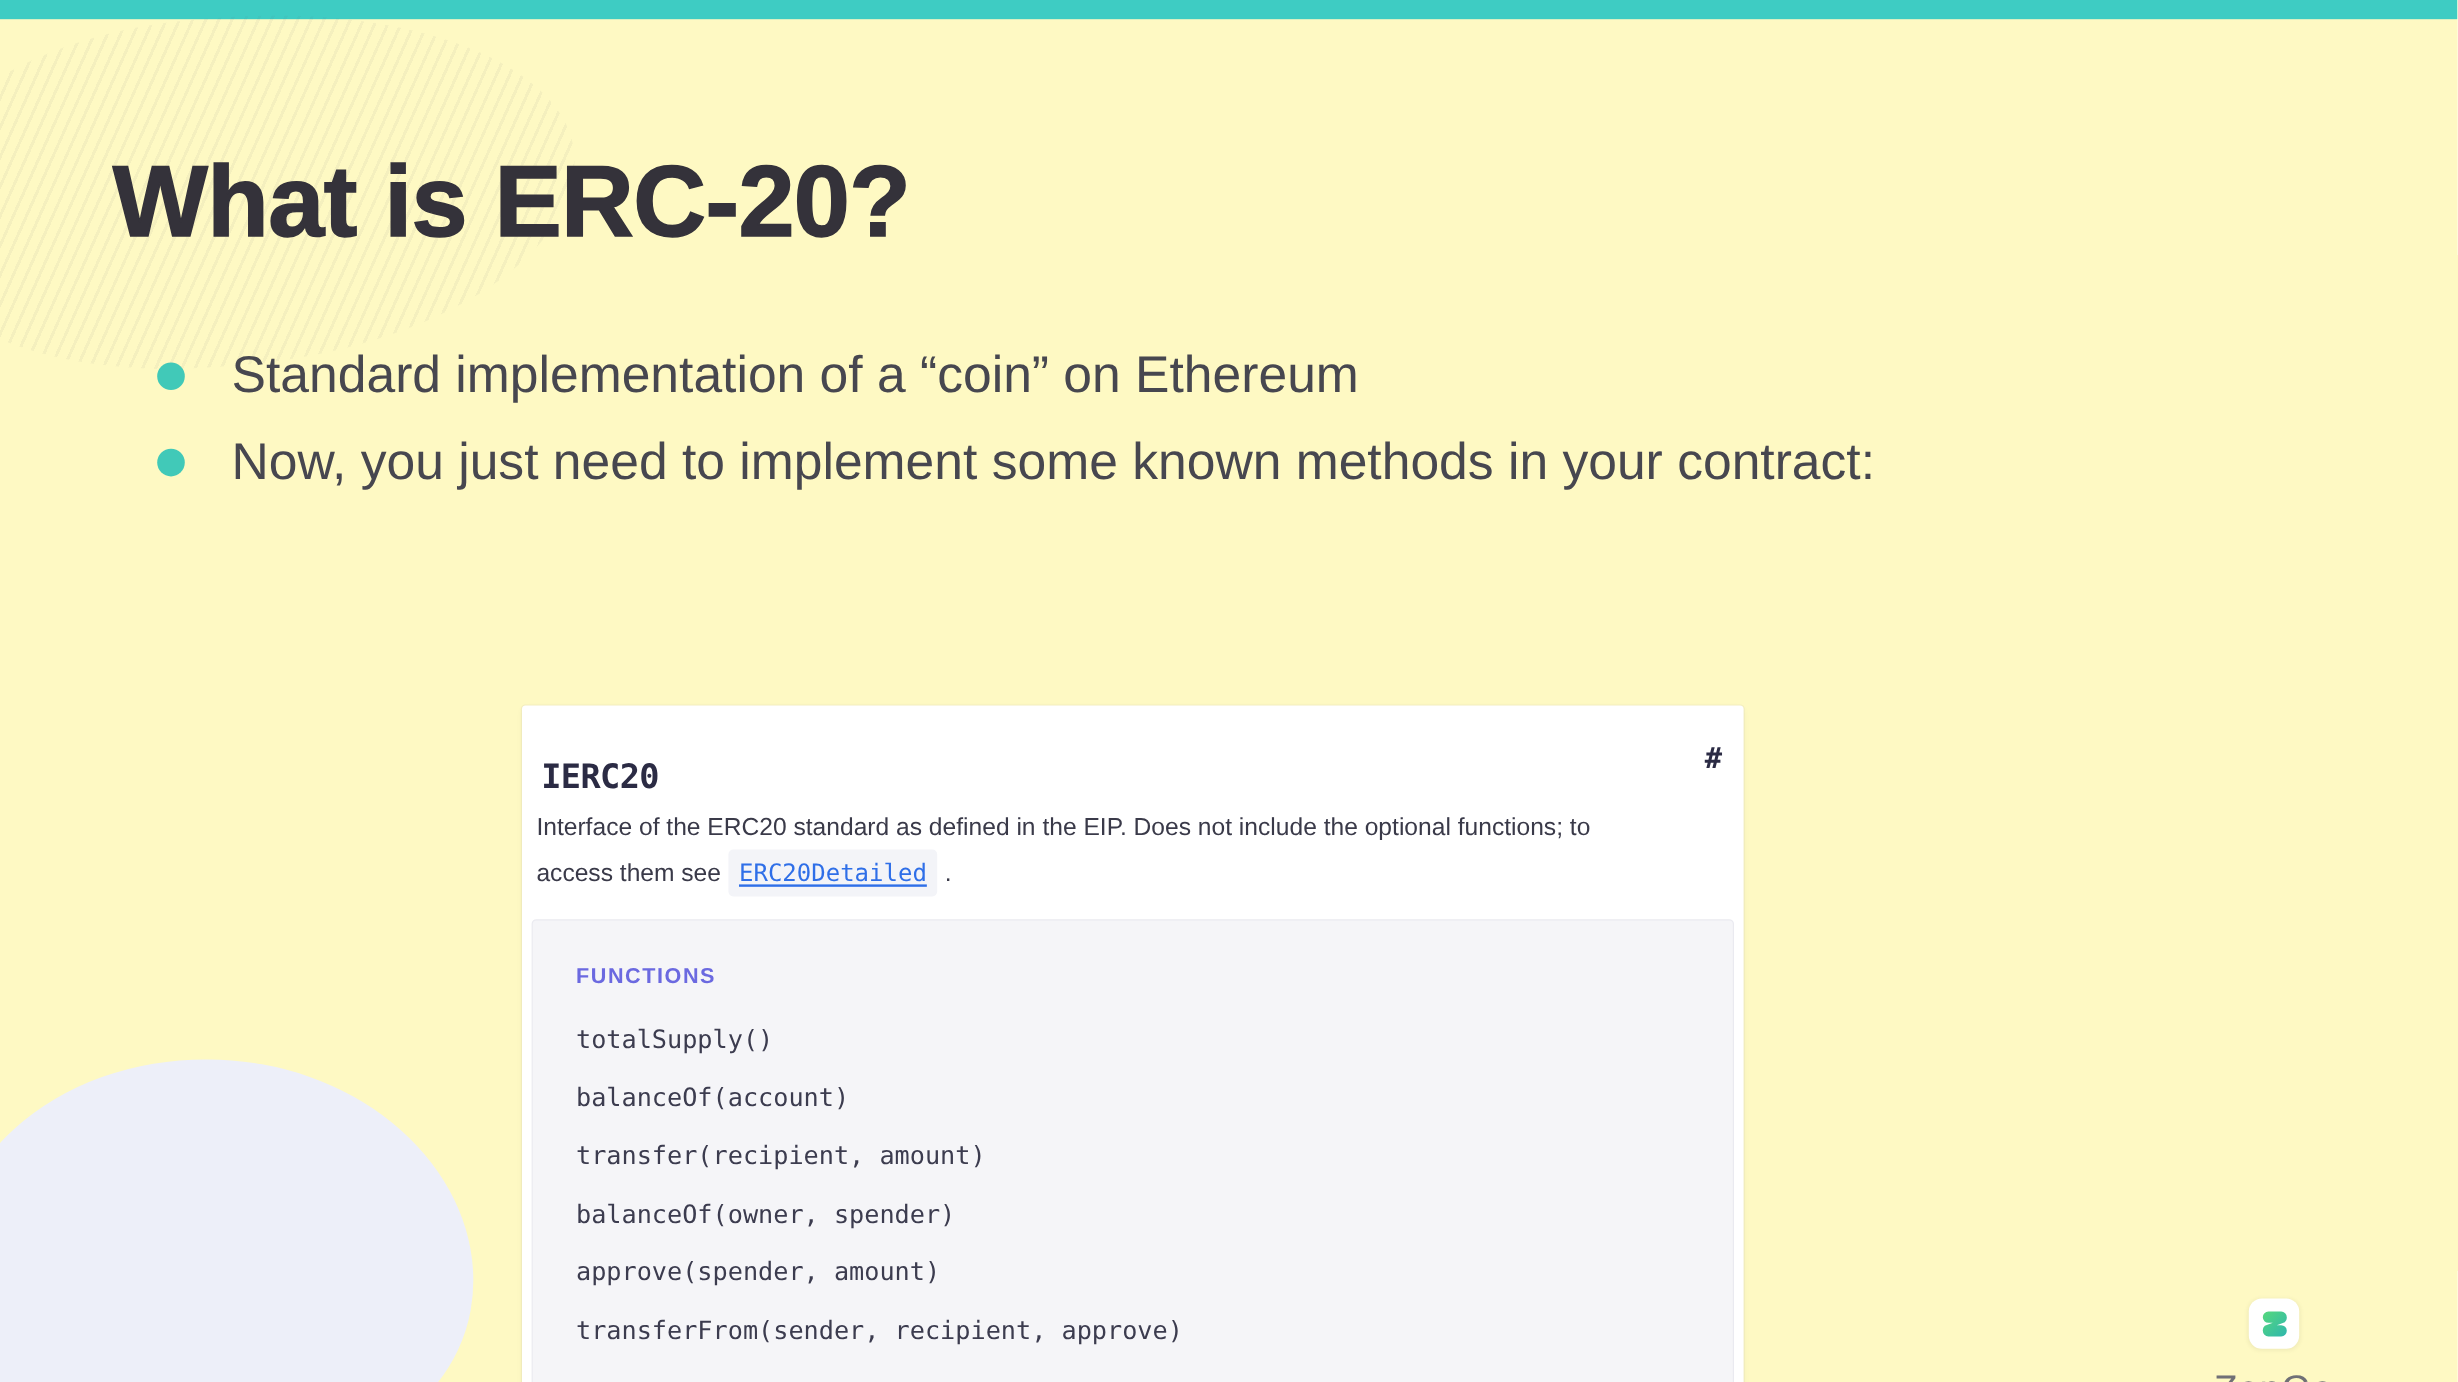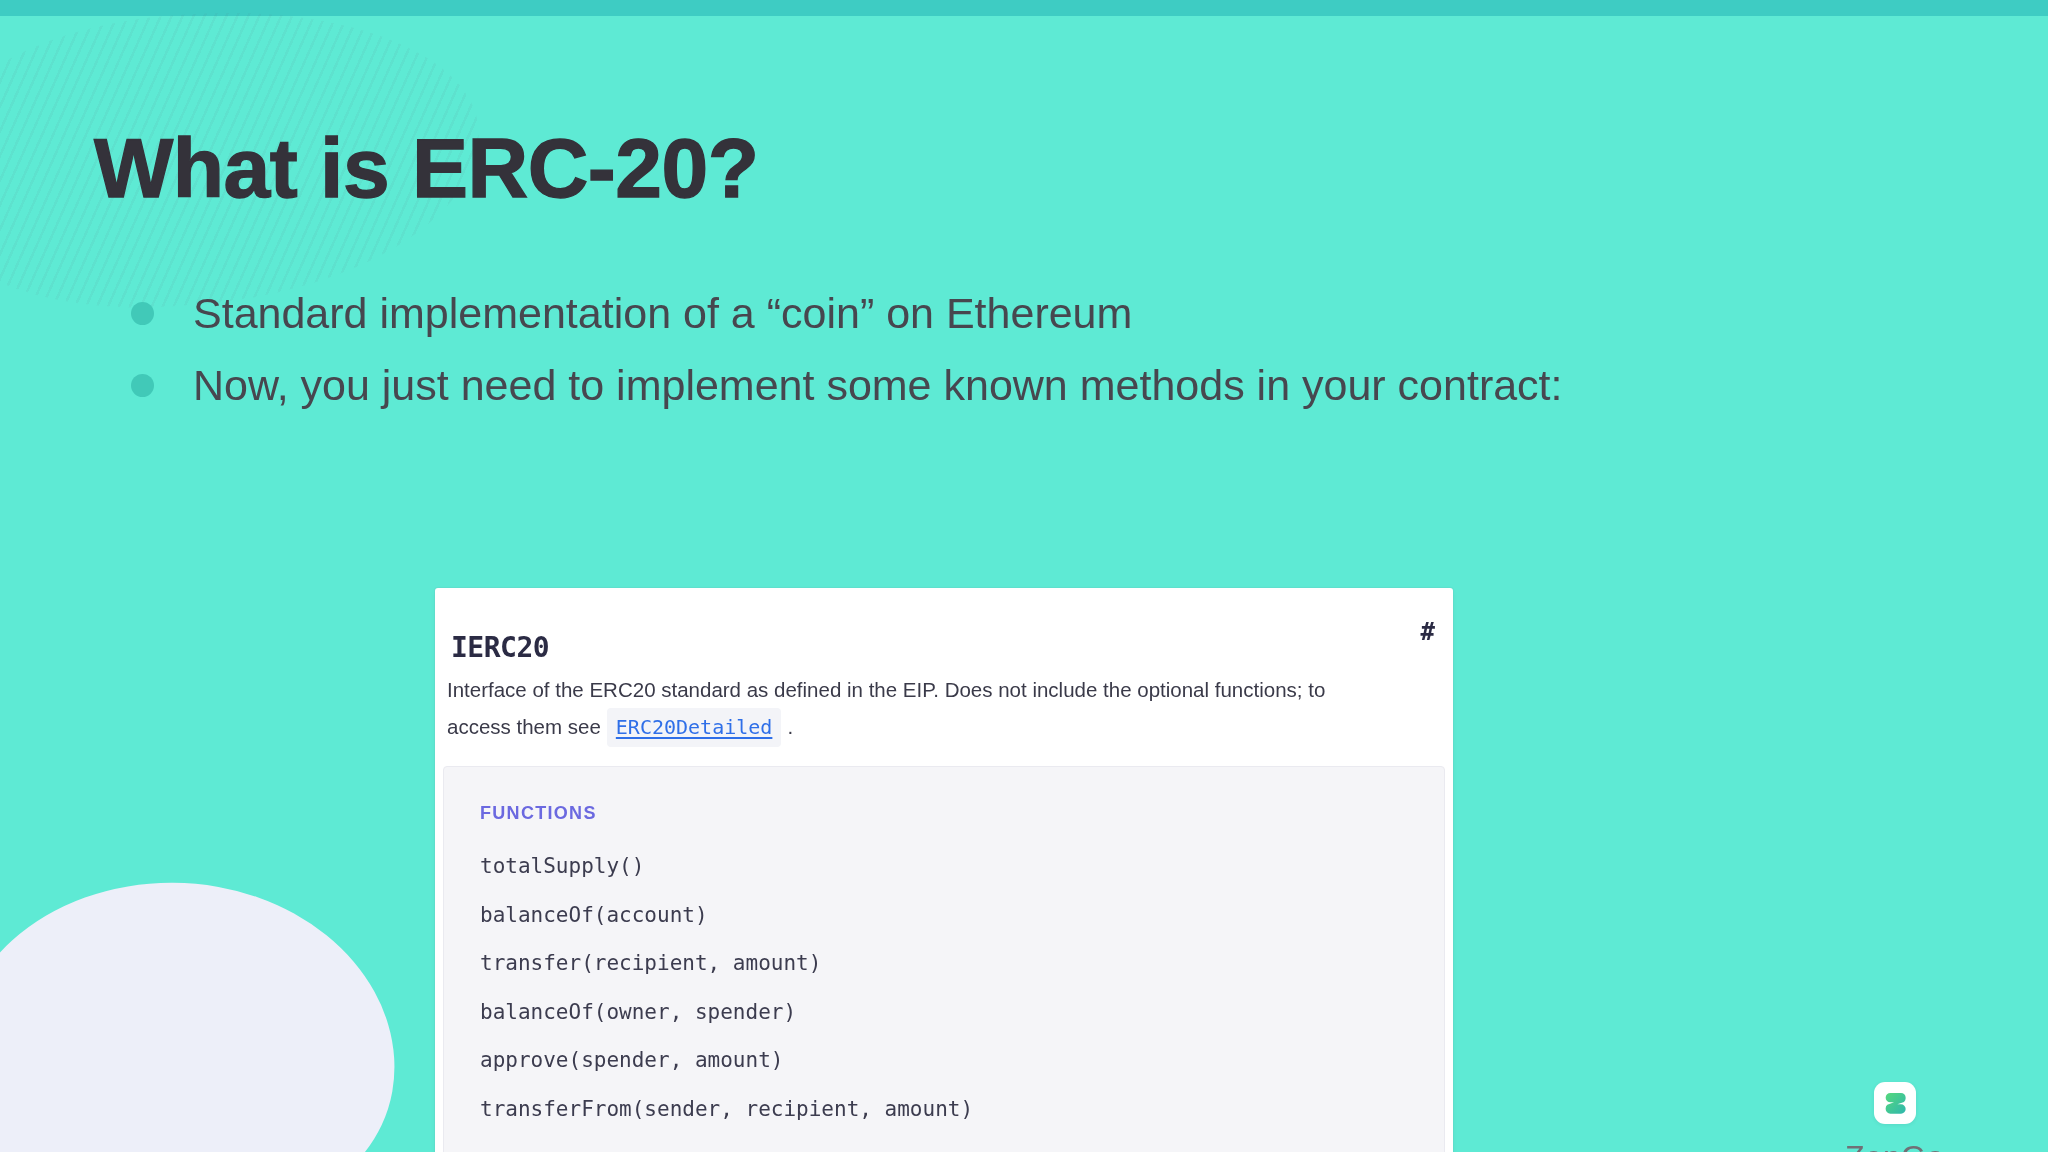--- a/index.html
+++ b/index.html
@@ -1,20 +1,20 @@
 <!DOCTYPE html>
 <html><head>
 <meta charset="utf-8">
 <style>
   html,body{margin:0;padding:0;}
   .slide{
     position:relative;
     width:2048px;height:1152px;
     overflow:hidden;
-    background:#5eead4;
+    background:#fef9c3;
     font-family:"Liberation Sans", sans-serif;
     color:#47474f;
   }
   
   .topbar{position:absolute;left:0;top:0;width:100%;height:16px;background:#3eccc3;}
   
   .stripes{
     position:absolute;left:-80px;top:14px;width:560px;height:290px;
     border-radius:48% 52% 55% 45% / 52% 48% 56% 44%;
     background:repeating-linear-gradient(118deg, rgba(90,90,110,0.06) 0 2.5px, rgba(0,0,0,0) 2.5px 10px);
@@ -132,21 +132,21 @@
       <div><span>access them see</span><a class="code-link" href="#">ERC20Detailed</a><span>.</span></div>
     </div>
 
     <div class="functions-panel">
       <div class="functions-label">FUNCTIONS</div>
       <div class="fn-row">totalSupply()</div>
       <div class="fn-row">balanceOf(account)</div>
       <div class="fn-row">transfer(recipient, amount)</div>
       <div class="fn-row">balanceOf(owner, spender)</div>
       <div class="fn-row">approve(spender, amount)</div>
-      <div class="fn-row">transferFrom(sender, recipient, amount)</div>
+      <div class="fn-row">transferFrom(sender, recipient, approve)</div>
     </div>
   </div>
 
   <div class="logo">
     <span class="logo-tile">
       <svg width="32" height="32" viewBox="0 0 48 48" aria-hidden="true">
         <defs>
           <linearGradient id="zg" x1="0" y1="0" x2="1" y2="1">
             <stop offset="0" stop-color="#56d87d"></stop>
             <stop offset="1" stop-color="#2fb7ad"></stop>

